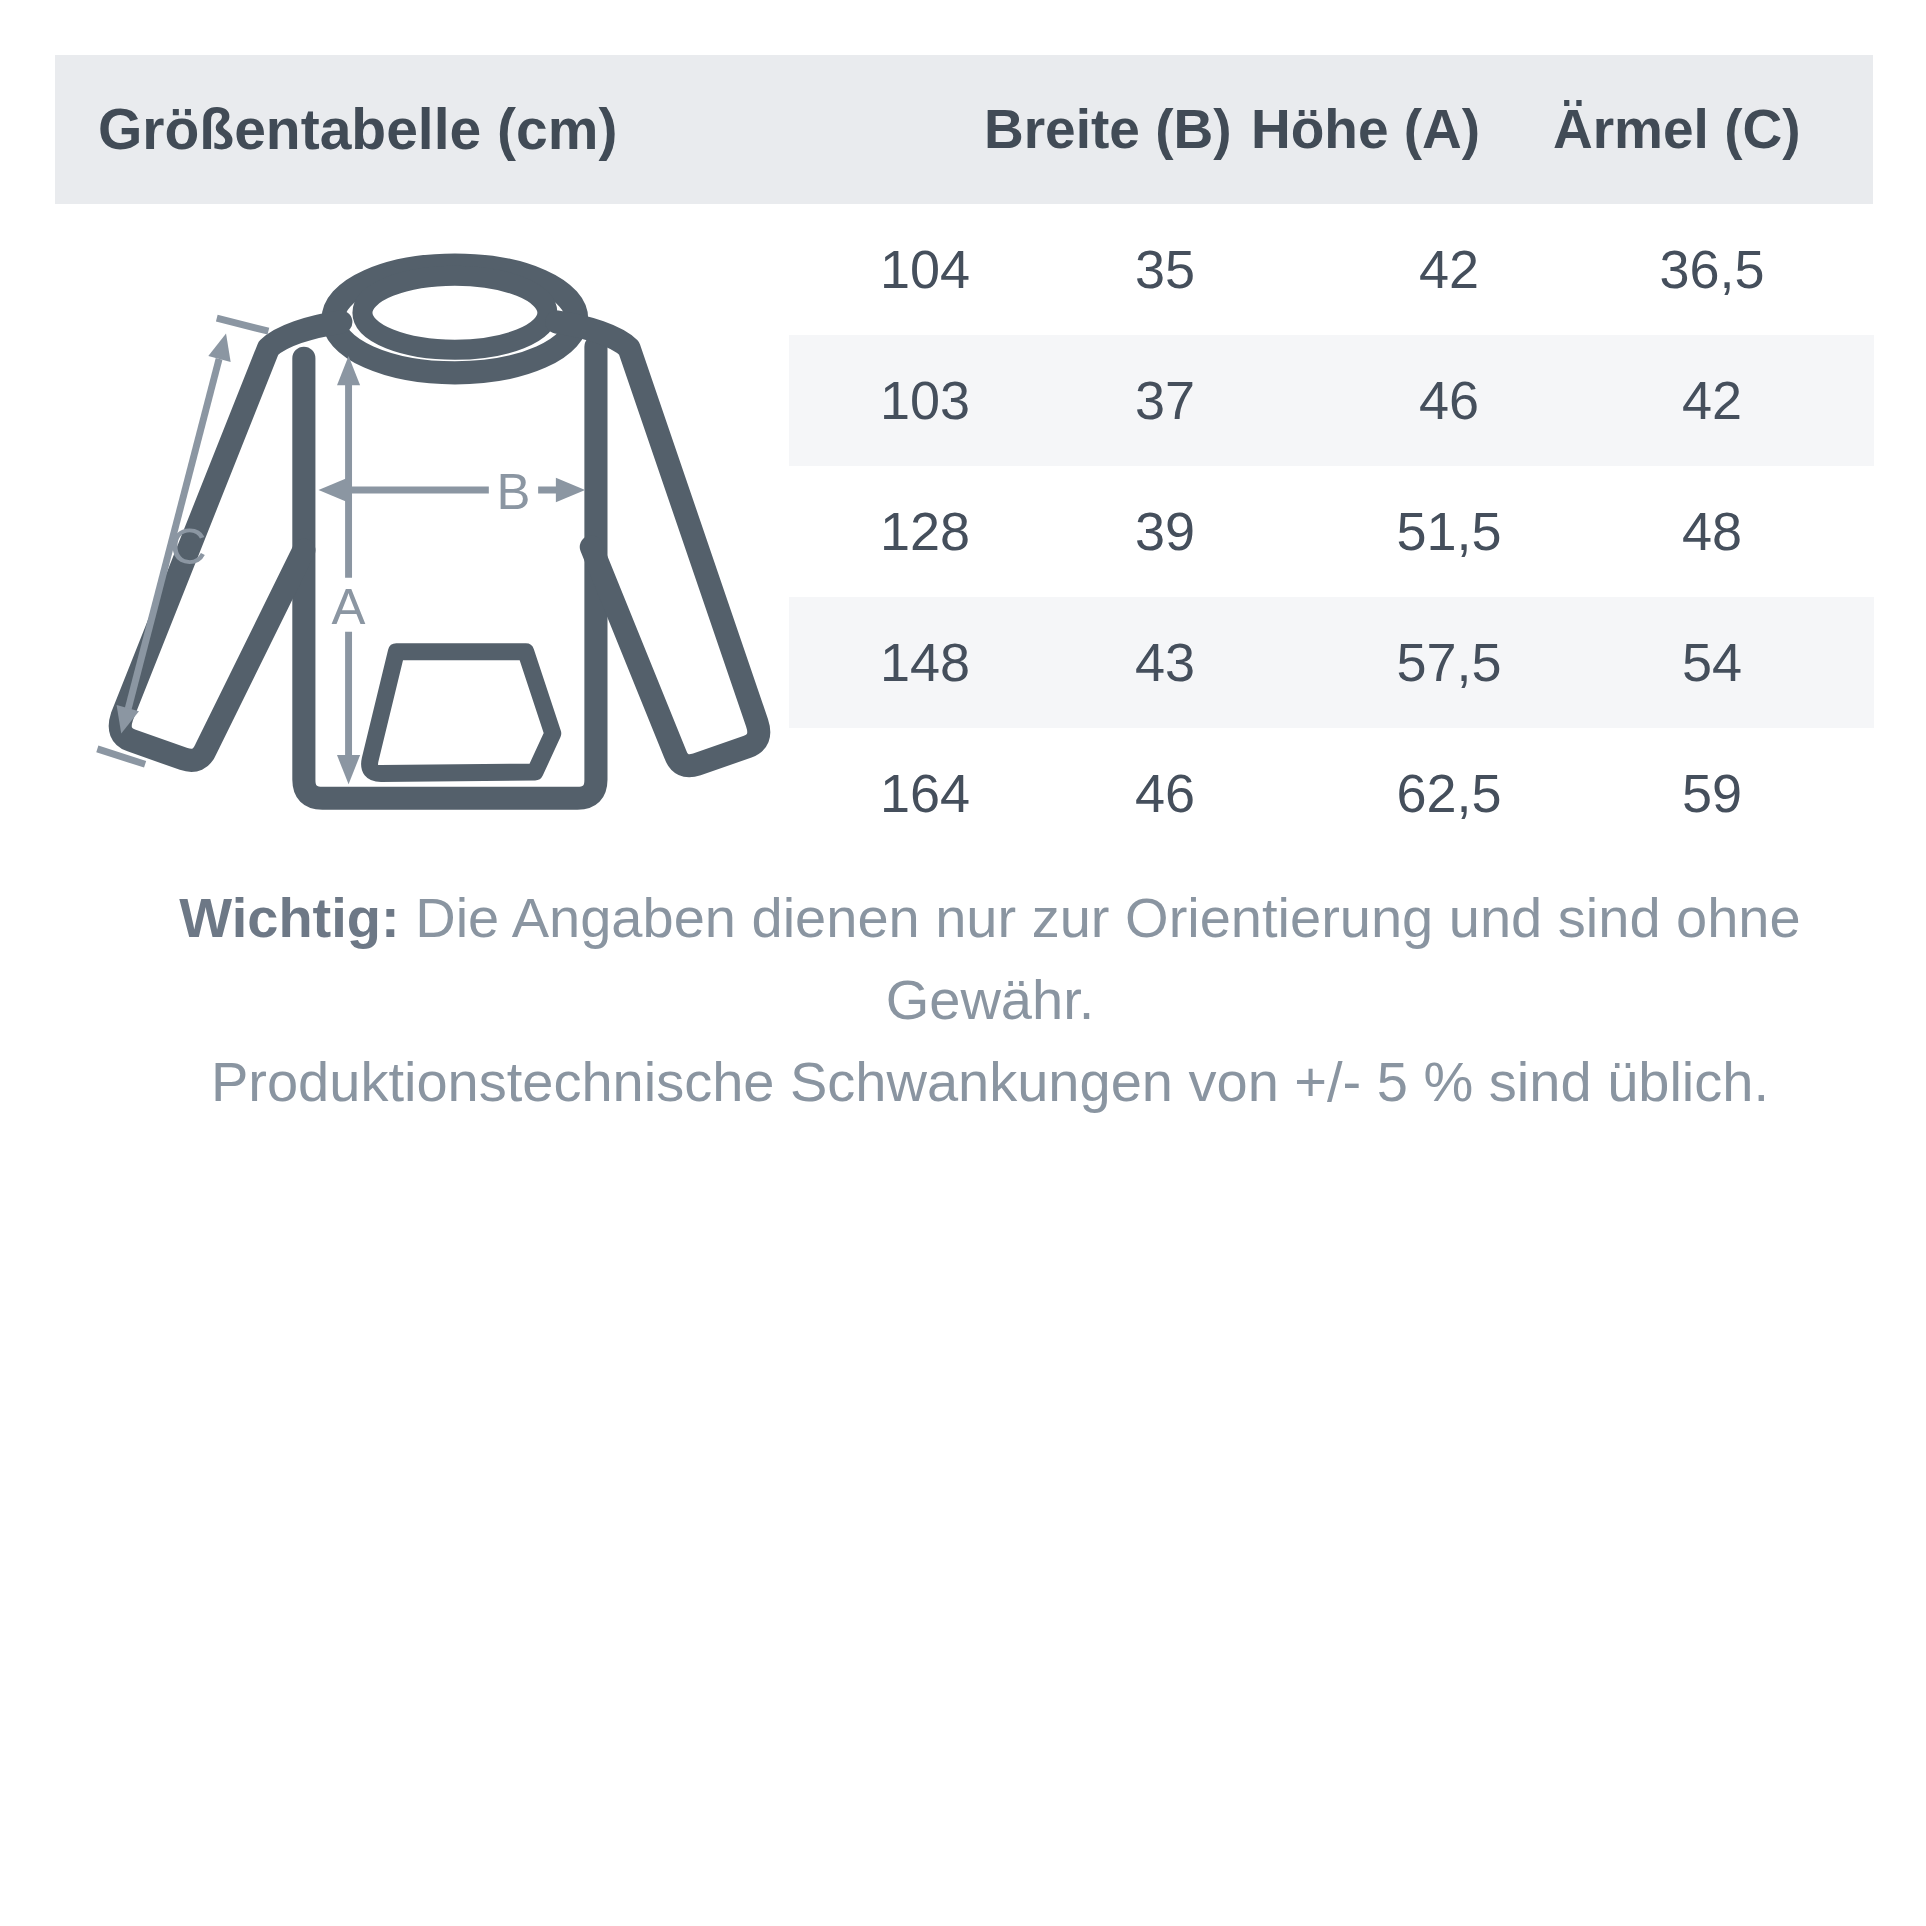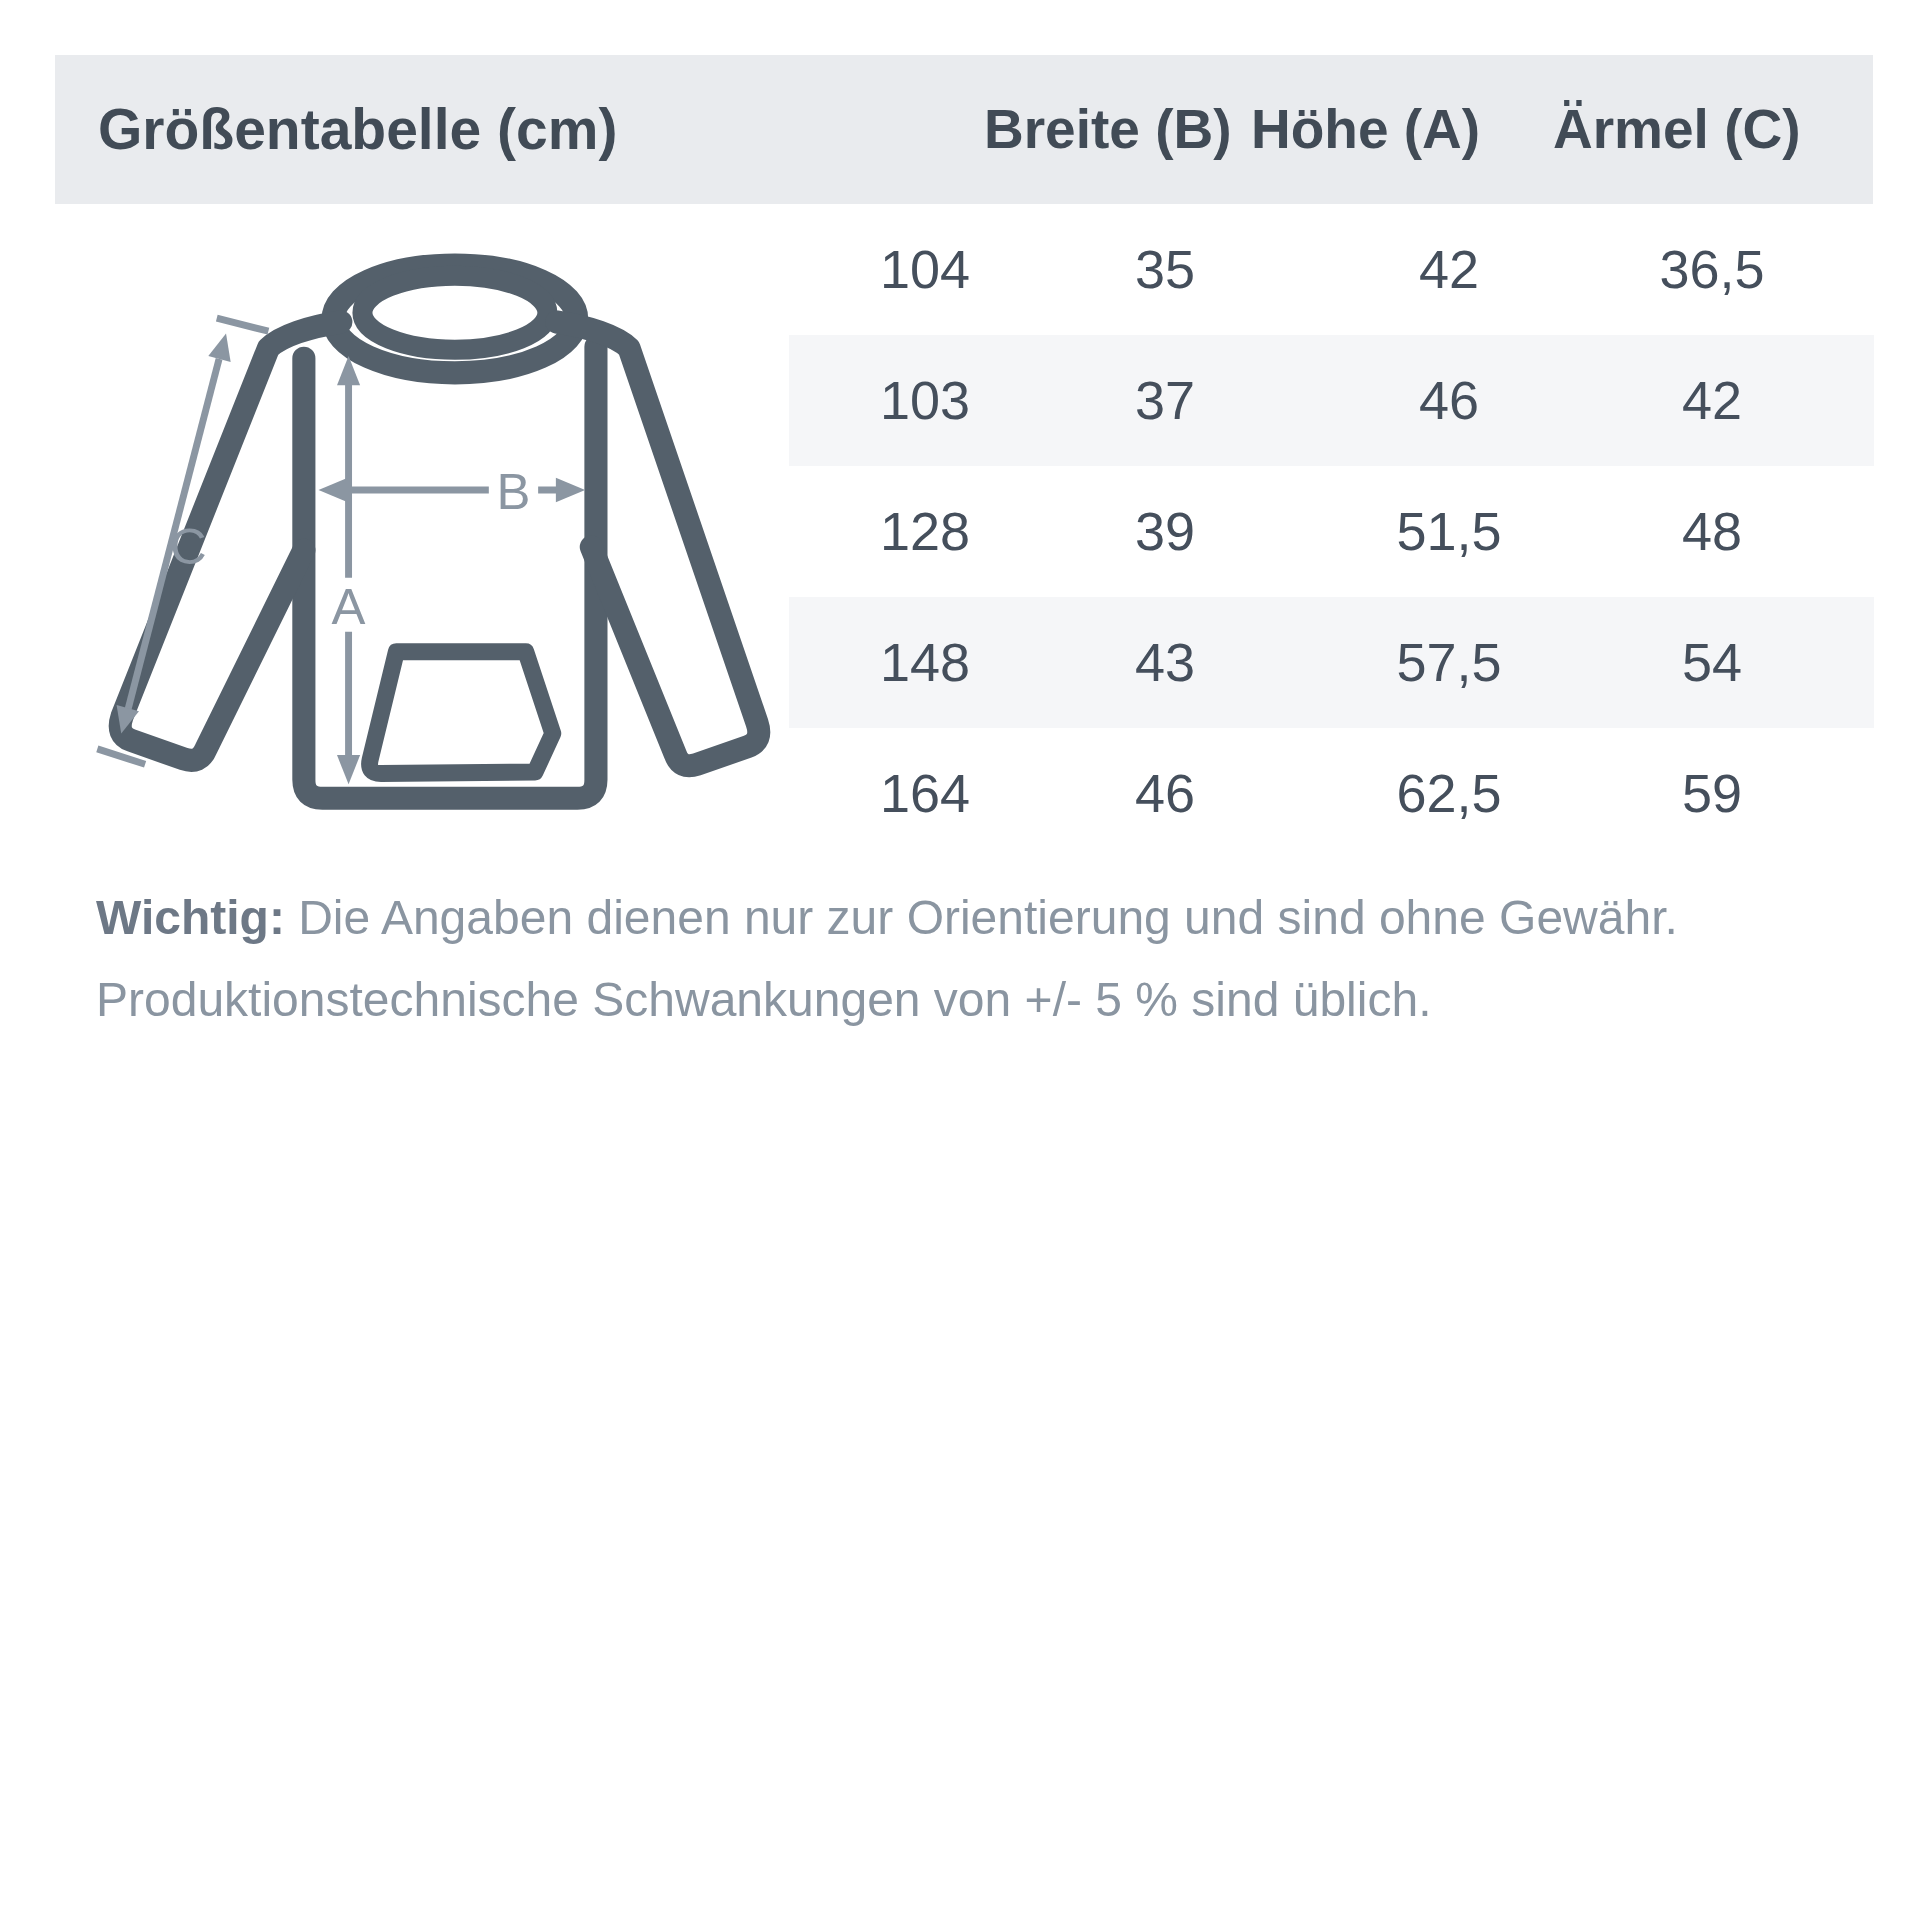--- a/index.html
+++ b/index.html
@@ -27,21 +27,21 @@
   .cell{
     position:absolute;top:0;height:131px;line-height:131px;width:308px;
     text-align:center;font-size:54px;color:#454f5c;white-space:nowrap;
   }
   .cell.size{left:771px;}
   .cell.breite{left:1011px;}
   .cell.hoehe{left:1295px;}
   .cell.aermel{left:1558px;}
   .note{
     position:absolute;left:96px;top:877px;width:1788px;
-    font-size:48px;line-height:82px;color:#8a95a1;
+    font-size:56px;line-height:82px;color:#8a95a1;text-align:center;
   }
   .note b{font-weight:bold;color:#6d7886;}
   svg{position:absolute;overflow:visible;}
   svg text{
     font-family:"Liberation Sans","DejaVu Sans",sans-serif;
     font-size:66px;fill:#8b96a2;
   }
 </style>
 </head>
 <body>

